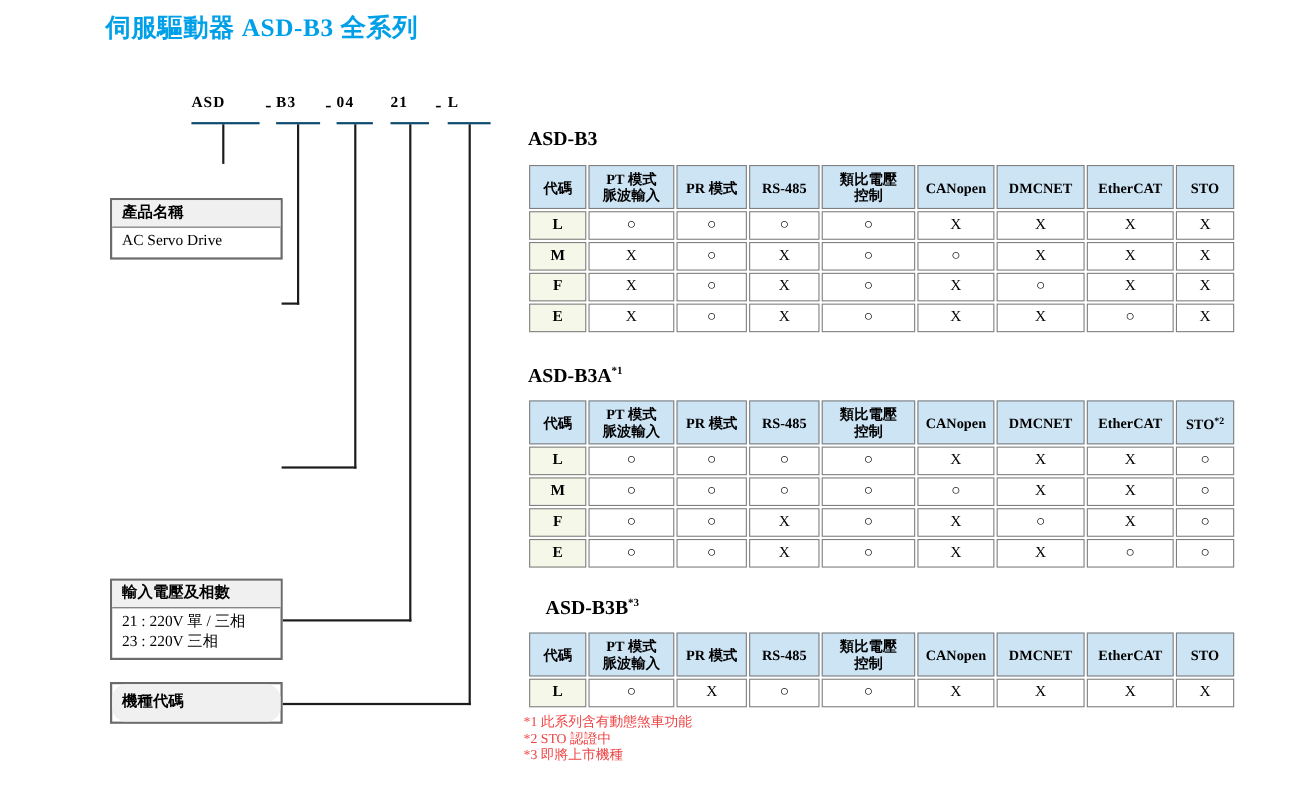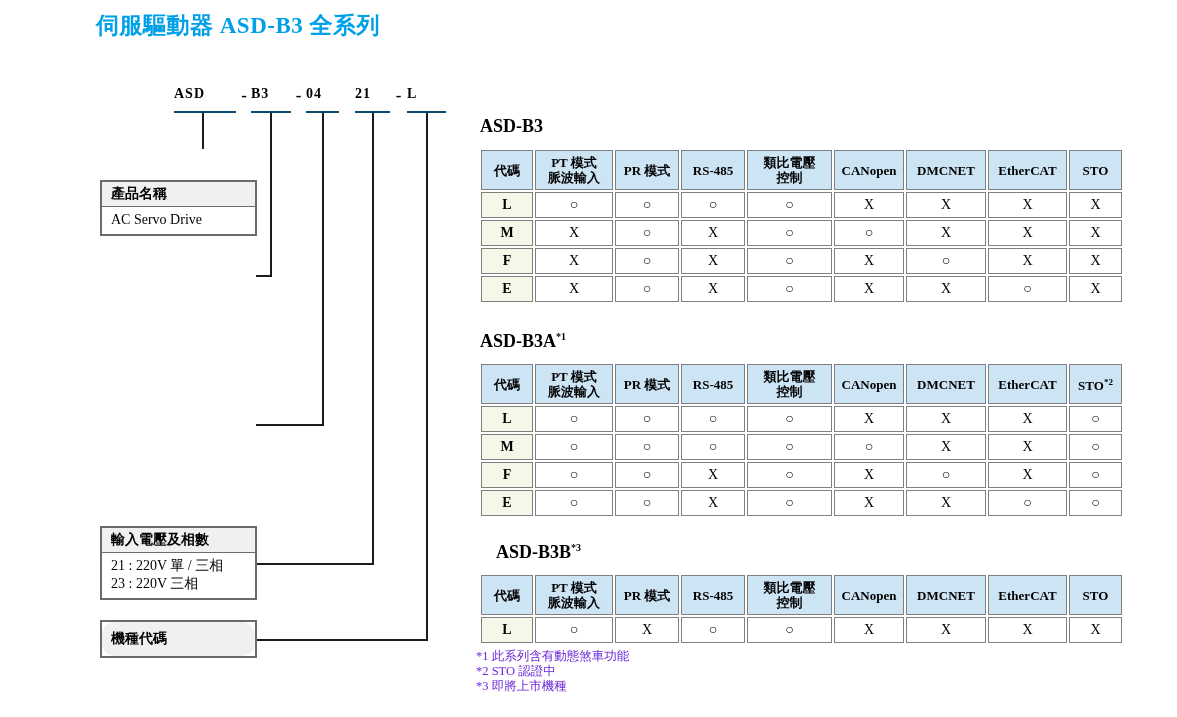--- a/index.html
+++ b/index.html
@@ -82,21 +82,21 @@
     white-space:pre-line;
   }
   .feat-table th sup { font-size:9px; }
   .feat-table td {
     background:#fff; border:1px solid #7f7f7f; height:26px;
     text-align:center; vertical-align:middle; font-size:14px;
   }
   .feat-table td.code { background:var(--code-bg,#f5f8e9); font-weight:bold; }
   
   #footnotes { position:absolute; left:476px; top:649px; }
-  .footnote-line { font-size:12.5px; line-height:15px; color:#6d28d9; }
+  .footnote-line { font-size:12.5px; line-height:15px; color:#ef4444; }
 </style>
 </head>
 <body>
 
 <div id="page">
 
   <div id="page-title">伺服驅動器 ASD-B3 全系列</div>
 
   <div>
     <div class="model-seg" id="seg-0">ASD</div>

